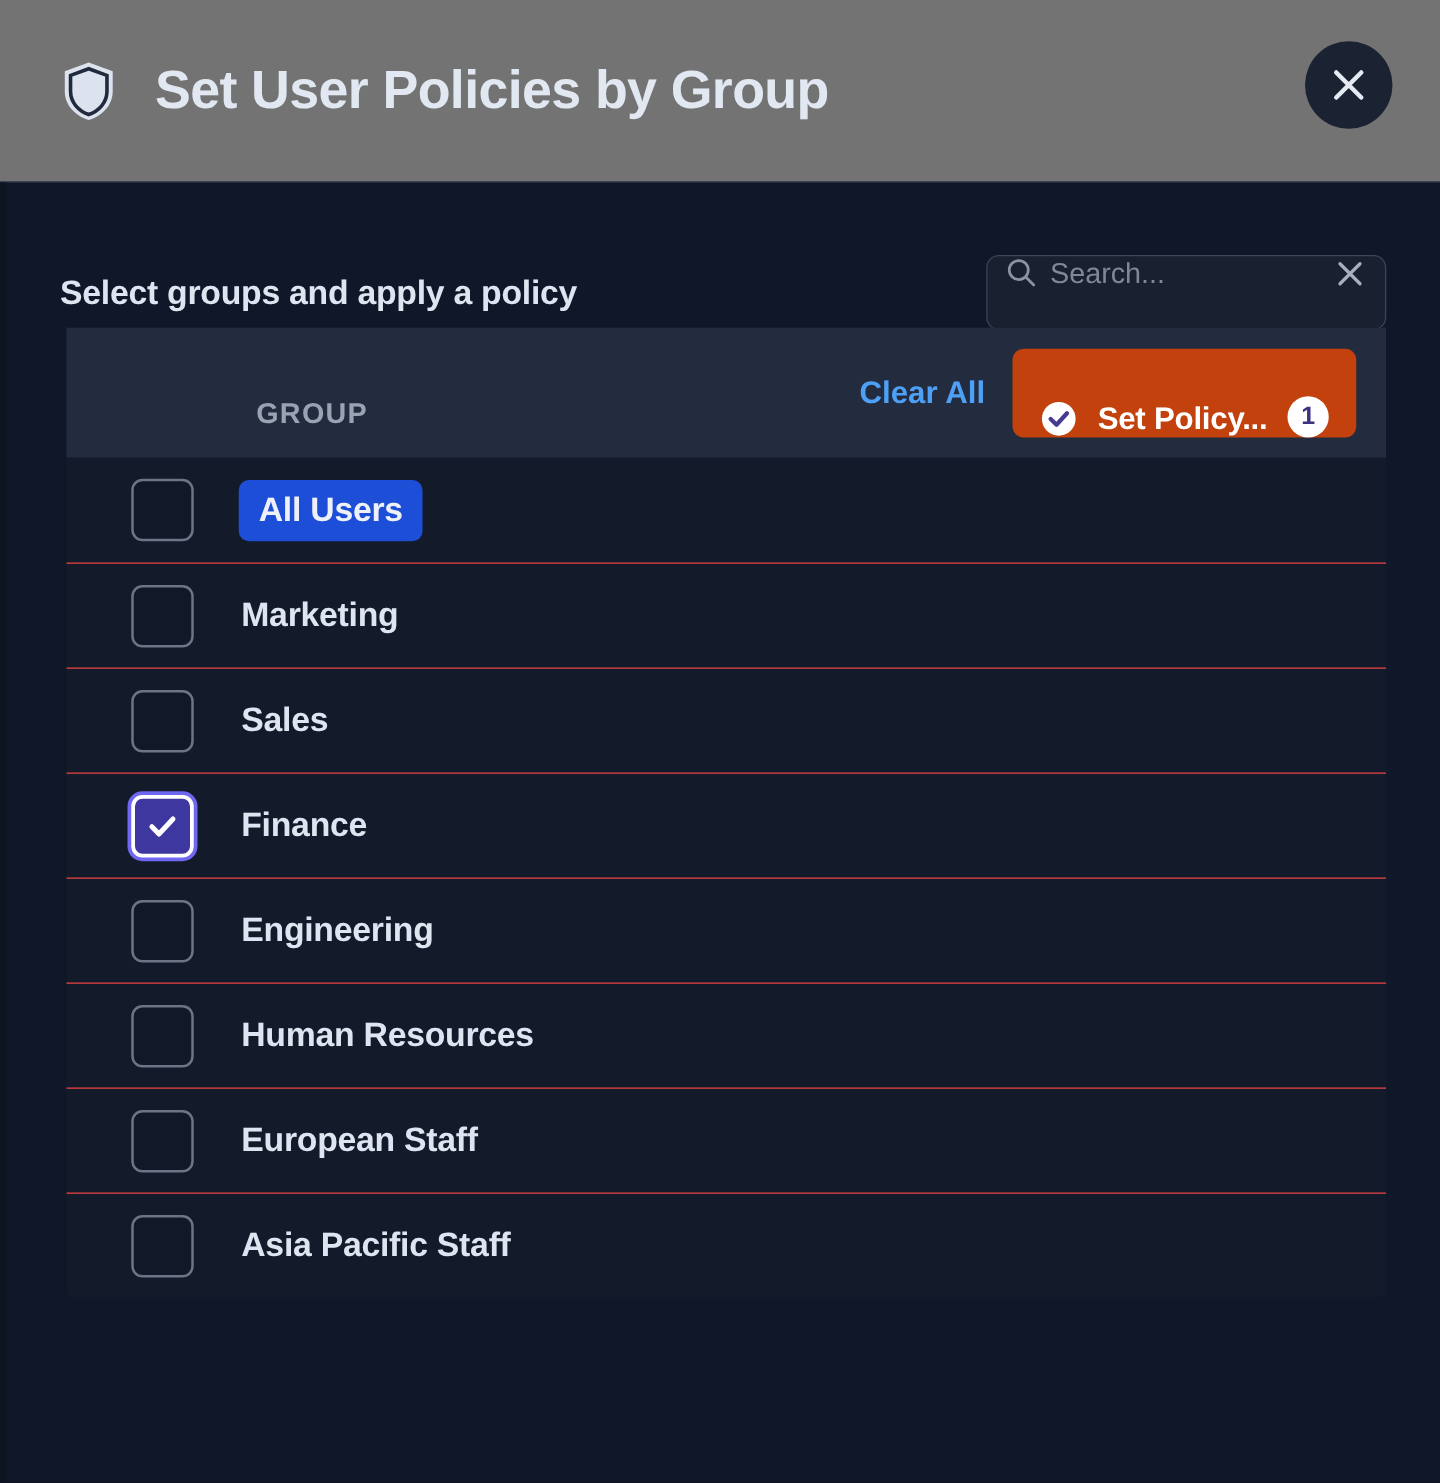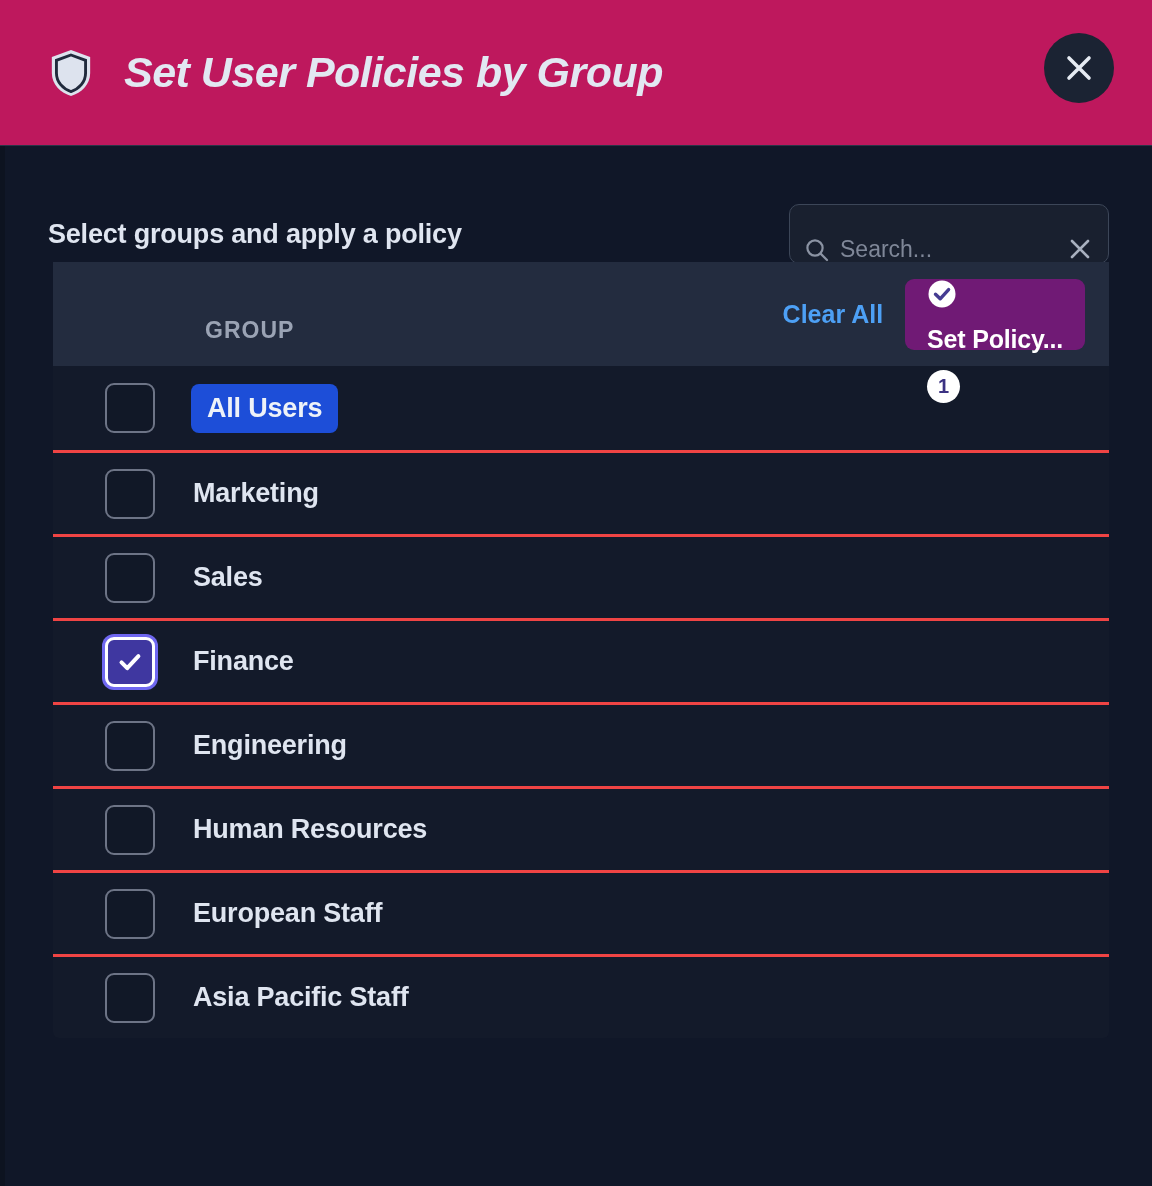--- a/index.html
+++ b/index.html
@@ -20,26 +20,25 @@
     background: #0d1320;
     display: flex;
     flex-direction: column;
   }
 
   
   .modal-header {
     position: relative;
     height: 146px;
     flex: 0 0 146px;
-    background: #be185d;
+    background: #737373;
     display: flex;
     align-items: center;
     padding: 0 32px 0 48px;
     border-bottom: 1px solid #2b3447;
-    font-style: italic;
   }
 
   .shield-icon {
     width: 46px;
     height: 52px;
     flex: 0 0 46px;
     margin-right: 30px;
     display: block;
   }
 
@@ -95,21 +94,21 @@
   }
 
   .search-box {
     position: relative;
     width: 320px;
     height: 60px;
     background: #19202f;
     border: 1px solid #3c4658;
     border-radius: 10px;
     display: flex;
-    align-items: flex-end;
+    align-items: flex-start;
     padding: 0 14px;
     gap: 10px;
   }
 
   .search-icon { flex: 0 0 26px; width: 26px; height: 26px; display:block; }
 
   .search-input {
     flex: 1 1 auto;
     background: transparent;
     border: none;
@@ -166,31 +165,30 @@
     background: none;
     border: none;
     cursor: pointer;
     font-family: "Liberation Sans", sans-serif;
     padding: 0 22px 0 0;
     white-space: nowrap;
   }
 
   .set-policy-btn {
     height: 71px;
-    background: #701a75;
+    background: #c2410c;
     border: none;
     border-radius: 9px;
     display: flex;
-    align-items: flex-start;
+    align-items: flex-end;
     gap: 16px;
     padding: 0 22px;
     cursor: pointer;
     font-family: "Liberation Sans", sans-serif;
     white-space: nowrap;
-    flex-direction: column;
   }
 
   .set-policy-btn .btn-label {
     font-size: 25px;
     font-weight: bold;
     color: #ffffff;
     letter-spacing: -0.2px;
   }
 
   .check-circle-icon { width: 30px; height: 30px; display: block; flex: 0 0 30px; }
@@ -209,21 +207,21 @@
     justify-content: center;
     line-height: 1;
   }
 
   
   .group-row {
     height: 84px;
     display: flex;
     align-items: center;
     padding-left: 52px;
-    border-top: 3px solid #ef4444;
+    border-top: 1px solid #ef4444;
     background: #131a2a;
     cursor: pointer;
   }
   .group-row:first-child { border-top: none; }
 
   .checkbox {
     width: 50px;
     height: 50px;
     flex: 0 0 50px;
     border-radius: 9px;

